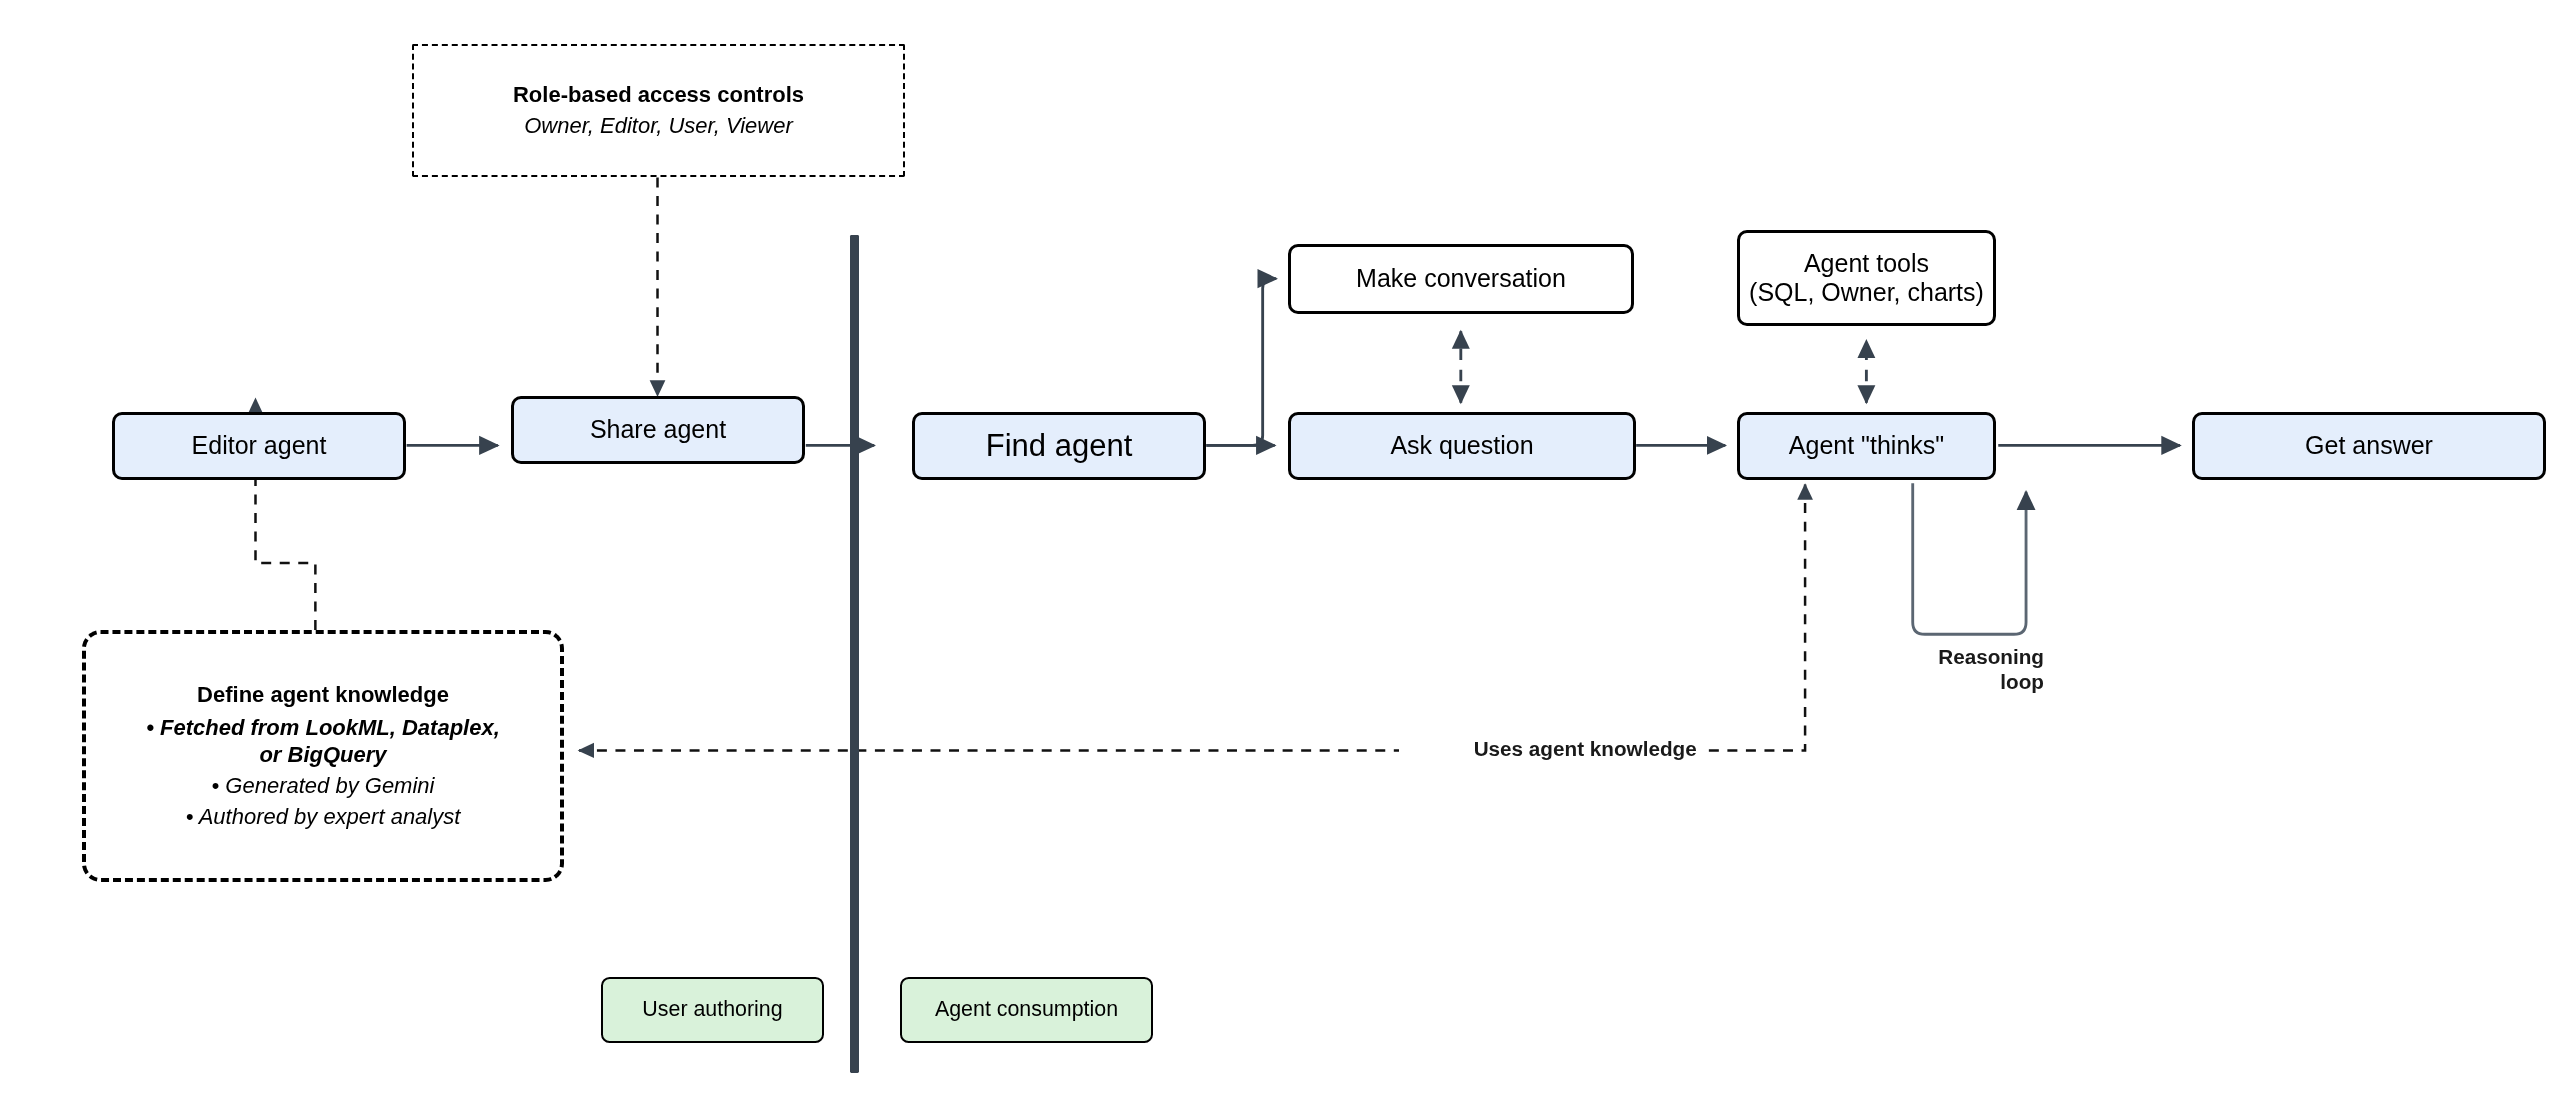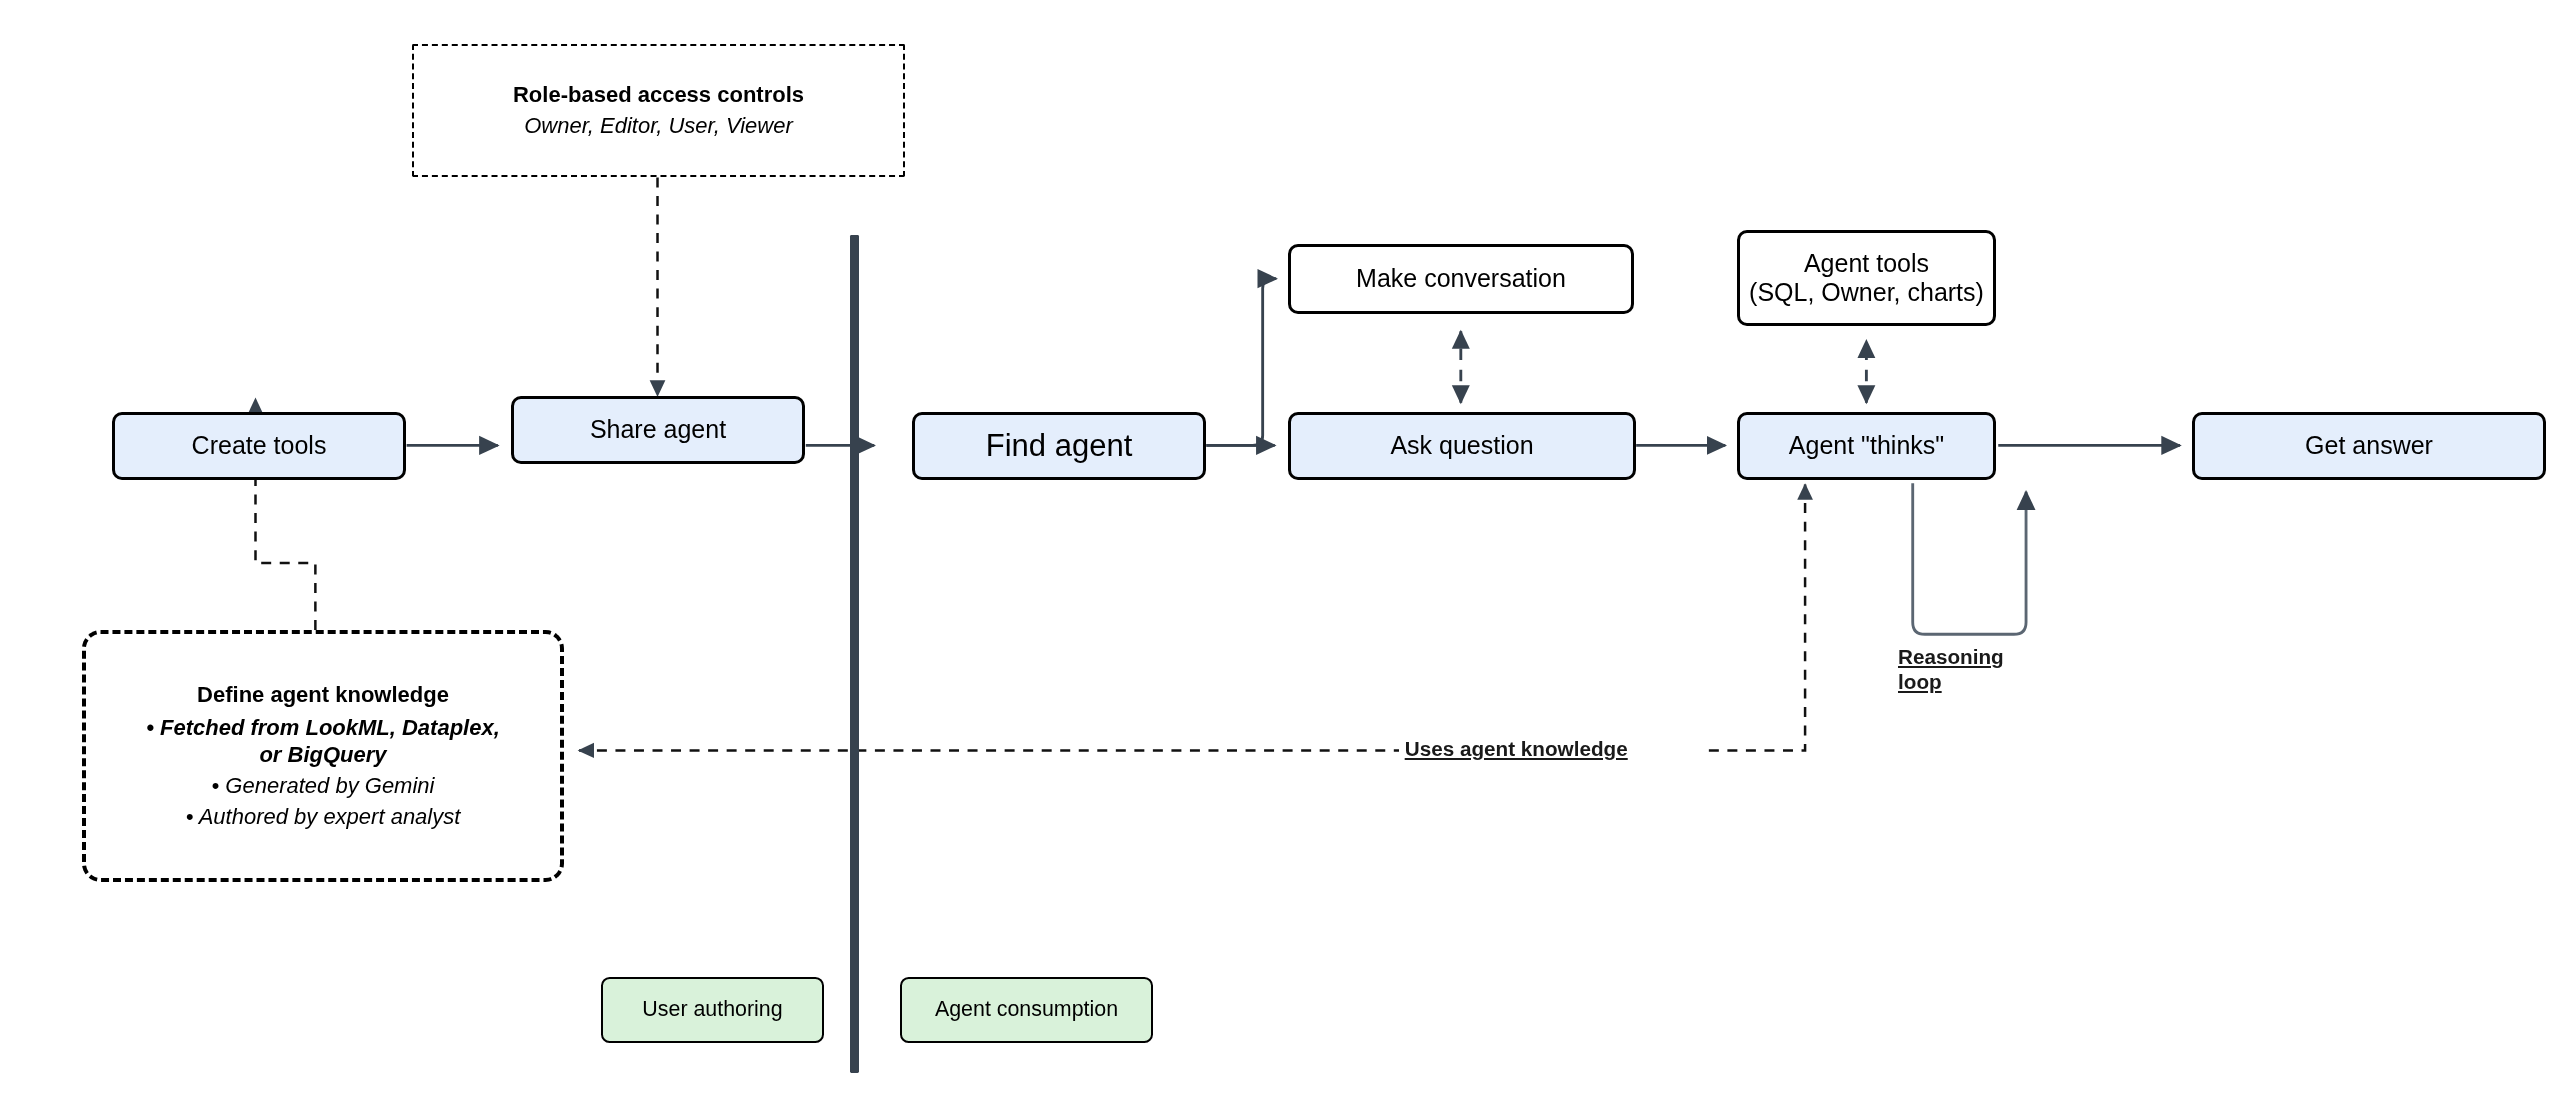--- a/index.html
+++ b/index.html
@@ -66,23 +66,22 @@
     background: #37424e;
     border-radius: 1.4px;
   }
 
   .edge-label {
     position: absolute;
     font-weight: bold;
     color: #1a1a1a;
     background: #ffffff;
     white-space: pre-line;
-    text-align: left;
+    text-align: right;
     line-height: 1.2;
-    text-decoration: underline;
   }
 </style>
 </head>
 <body>
 
 <div id="diagram-root">
 
   <svg id="wires" viewBox="0 0 3614 1552" preserveAspectRatio="none">
     <defs>
       <marker id="arrowSolid" viewBox="0 0 12 12" refX="10.5" refY="6" markerWidth="7.5" markerHeight="7.5" orient="auto-start-reverse">
@@ -126,21 +125,21 @@
   </div>
 
   <div class="note thick" style="left:66px; top:630px; width:482px; height:252px; font-size:22px; padding:0 13px;">
     <div class="note-title" style="margin-bottom:7.1px;">Define agent knowledge</div>
     <div class="note-sub" style="white-space:pre-line; line-height:1.22;font-weight:bold;">• Fetched from LookML, Dataplex,
 or BigQuery</div>
     <div class="note-sub" style="margin-top:4.3px;">• Generated by Gemini</div>
     <div class="note-sub" style="margin-top:4.3px;">• Authored by expert analyst</div>
   </div>
 
-  <div class="node blue" style="left:96px; top:412px; width:294px; height:68px; font-size:25px;">Create tools</div>
+  <div class="node blue" style="left:96px; top:412px; width:294px; height:68px; font-size:25px;">Editor agent</div>
 
   <div class="node blue" style="left:495px; top:396px; width:294px; height:68px; font-size:25px;">Share agent</div>
 
   <div class="node blue" style="left:896px; top:412px; width:294px; height:68px; font-size:31px;">Find agent</div>
 
   <div class="node white" style="left:1272px; top:244px; width:346px; height:70px; font-size:25px;">Make conversation</div>
 
   <div class="node blue" style="left:1272px; top:412px; width:348px; height:68px; font-size:25px;">Ask question</div>
 
   <div class="node white" style="left:1721px; top:230px; width:259px; height:96px; font-size:25px;">Agent tools

